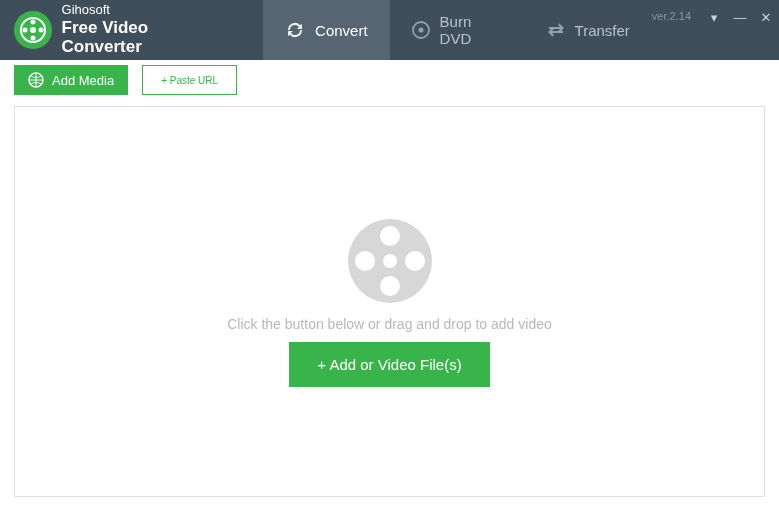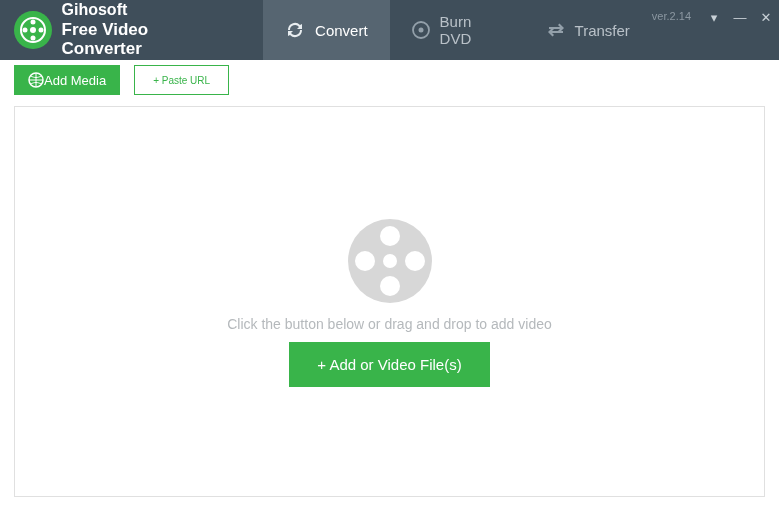--- a/index.html
+++ b/index.html
@@ -2,31 +2,31 @@
 <html><head>
 <meta charset="utf-8">
 <style>
   * { box-sizing: border-box; margin: 0; padding: 0; }
   html, body { width: 779px; height: 511px; font-family: Arial, sans-serif; background: #f5f5f5; overflow: hidden; }
   .window { width: 779px; height: 511px; background: #fff; display: flex; flex-direction: column; }
   .titlebar { height: 60px; background: #3f4e5a; display: flex; align-items: stretch; color: #fff; }
   .logo-area { display: flex; align-items: center; padding: 0 14px; gap: 10px; }
   .logo-circle { width: 38px; height: 38px; border-radius: 50%; background: #39b44a; display: flex; align-items: center; justify-content: center; }
   .logo-text { display: flex; flex-direction: column; line-height: 1.15; }
-  .logo-brand { font-size: 16px; font-weight: 700; }
+  .logo-brand { font-size: 13px; font-weight: 400; }
   .logo-app { font-size: 17px; font-weight: 600; }
   .tabbar { display: flex; align-items: stretch; margin-left: 18px; }
   .tab { display: flex; align-items: center; gap: 10px; padding: 8px 22px; color: #b9c1c8; font-size: 15px; cursor: pointer; }
   .tab.active { background: #566571; color: #fff; }
   .tab .icon { display: flex; align-items: center; }
   .win-controls { margin-left: auto; display: flex; align-items: flex-start; padding-top: 6px; }
   .version { font-size: 11px; color: #8b97a1; padding: 4px 10px 0 0; }
   .win-btn { width: 26px; height: 22px; display: flex; align-items: center; justify-content: center; color: #c8d0d6; cursor: pointer; font-size: 13px; }
   .toolbar { height: 40px; display: flex; align-items: center; padding: 8px 14px; gap: 14px; background: #fff; }
-  .btn-green { background: #39b44a; color: #fff; border: none; height: 30px; padding: 0 14px; font-size: 13px; display: flex; align-items: center; cursor: pointer; }
+  .btn-green { background: #39b44a; color: #fff; border: none; height: 30px; padding: 0 14px; font-size: 13px; display: flex; align-items: center; gap: 8px; cursor: pointer; }
   .btn-outline { background: #fff; color: #39b44a; border: 1px solid #39b44a; height: 30px; padding: 0 18px; font-size: 10px; cursor: pointer; }
   .content { flex: 1; padding: 6px 14px 14px 14px; }
   .dropzone { width: 100%; height: 100%; border: 1px solid #e0e0e0; display: flex; flex-direction: column; align-items: center; justify-content: center; gap: 10px; }
   .reel { color: #d0d0d0; }
   .hint { color: #b5b9bc; font-size: 14px; }
   .btn-add-big { background: #39b44a; color: #fff; border: none; padding: 14px 28px; font-size: 15px; cursor: pointer; }
   svg { display: block; }
 </style>
 </head>
 <body>

